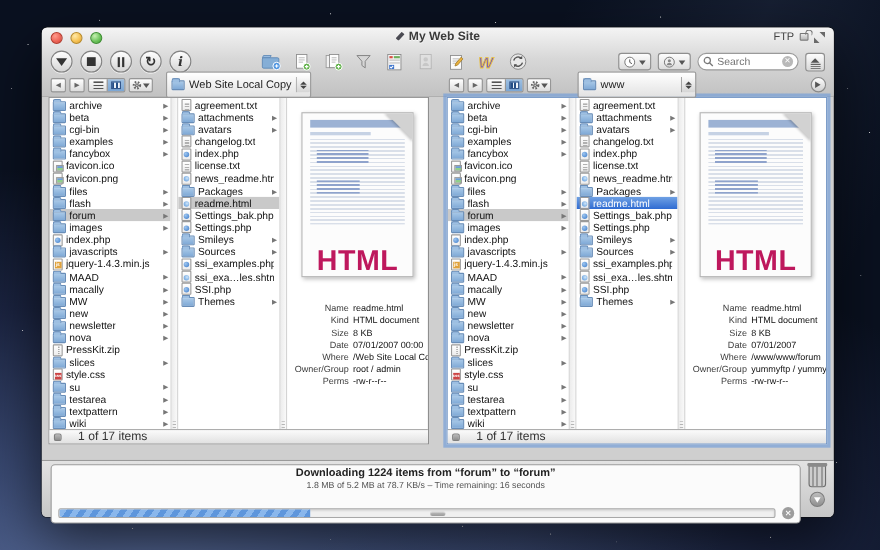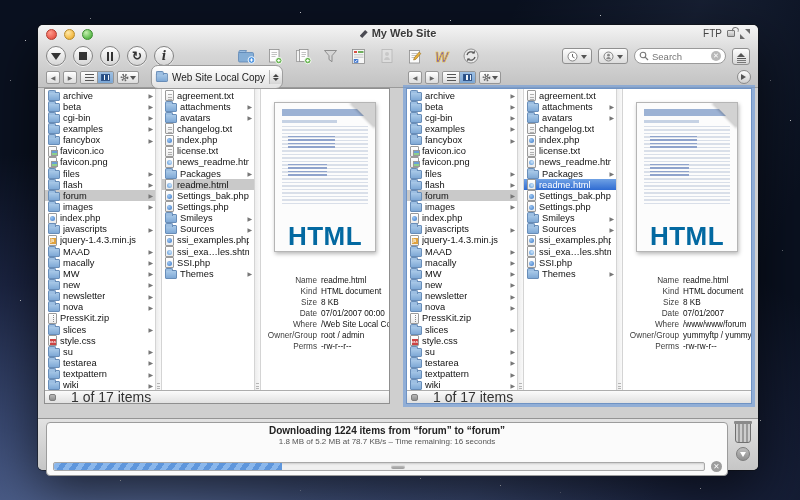--- a/index.html
+++ b/index.html
@@ -83,21 +83,21 @@
   .seg { display:flex; border:1px solid #969696; border-radius:2px; overflow:hidden; height:13px; }
   .seg .sg { width:16px; display:flex; align-items:center; justify-content:center; background:linear-gradient(#fff,#dcdcdc); }
   .seg .sg + .sg { border-left:1px solid #969696; }
   .sg.sel { background:linear-gradient(#9fc0e2,#7ba6d4); }
   .ic-list { width:9px; height:7px; background:repeating-linear-gradient(to bottom,#555 0 1px, transparent 1px 3px); }
   .ic-cols { width:9px; height:7px; background:repeating-linear-gradient(to right,#244e86 0 2px, rgba(255,255,255,.85) 2px 3.5px); border:1px solid #33568a; }
   .gearbtn { height:13px; border:1px solid #969696; border-radius:2px; background:linear-gradient(#fff,#dcdcdc);
     display:flex; align-items:center; padding:0 2px; gap:1px; }
   .gear { width:9px; height:9px; }
   .path-select { position:absolute; left:50%; transform:translateX(-50%); height:24px; min-width:108px;
-    border:1px solid #9a9a9a; border-radius:7px; background:linear-gradient(#fff,#e2e2e2);
+    border:1px solid #9a9a9a; border-radius:2px; background:linear-gradient(#fff,#e2e2e2);
     display:flex; align-items:center; padding:0 0 0 4px; gap:4px; font-size:10px; color:#222; }
   .mini-folder { width:12px; height:9px; background:linear-gradient(#a9c9e8,#7fa9d6); border:1px solid #688db8; border-radius:1px; position:relative; margin-top:1px; flex:0 0 auto; }
   .mini-folder::before { content:""; position:absolute; top:-3px; left:-1px; width:6px; height:2.5px; background:#9dbfe2; border:1px solid #688db8; border-bottom:none; border-radius:2px 2px 0 0; }
   .stepper { margin-left:auto; width:13px; height:14px; border-left:1px solid #a5a5a5; background:linear-gradient(#fafafa,#d5d5d5);
     display:flex; flex-direction:column; align-items:center; justify-content:center; color:#444; border-radius:0 2px 2px 0; }
   .stepper i { width:0; height:0; border:3px solid transparent; display:block; }
   .stepper .up { border-bottom:3.5px solid #444; margin-bottom:1px; }
   .stepper .dn { border-top:3.5px solid #444; }
   .gobtn { position:absolute; right:1px; top:4px; width:14px; height:14px; border-radius:50%;
     background:linear-gradient(#fdfdfd,#cfcfcf); border:1px solid #8a8a8a; display:flex; align-items:center; justify-content:center; }
@@ -137,28 +137,28 @@
     border-left:26px solid transparent; border-top:26px solid #d2d2d2; filter:drop-shadow(-1px 1px 1px rgba(0,0,0,.2)); }
   .docpic .hdr { height:7px; margin:6px 7px 4px; background:#9cb2d4; }
   .docpic .sub { height:3px; margin:0 7px 3px; background:#c6d2e4; width:55%; }
   .docpic .bodytxt { height:78px; margin:0 7px;
     background:repeating-linear-gradient(to bottom, #d9dfe9 0 1.5px, transparent 1.5px 3.5px); position:relative; }
   .docpic .bodytxt::before { content:""; position:absolute; left:6px; top:10px; width:55%; height:14px;
     background:repeating-linear-gradient(to bottom, #8fa3cc 0 1.5px, transparent 1.5px 3.5px); }
   .docpic .bodytxt::after { content:""; position:absolute; left:6px; top:38px; width:45%; height:12px;
     background:repeating-linear-gradient(to bottom, #8fa3cc 0 1.5px, transparent 1.5px 3.5px); }
   .docpic .big { position:absolute; bottom:2px; left:0; right:0; text-align:center;
-    font:bold 26px/26px "Liberation Sans",sans-serif; color:#0369a1; letter-spacing:0.5px; }
+    font:bold 26px/26px "Liberation Sans",sans-serif; color:#be185d; letter-spacing:0.5px; }
   .meta { margin:24px 2px 0 0; display:grid; grid-template-columns:56px 1fr; column-gap:4px; row-gap:1.5px;
     font-size:8.2px; line-height:9.5px; }
   .meta .k { text-align:right; color:#3c3c3c; }
   .meta .v { color:#111; white-space:nowrap; }
 
   .pane-status { height:13px; border-top:1px solid #adadad; background:linear-gradient(#fbfbfb,#e1e1e1);
-    display:flex; align-items:center; gap:5px; padding:0 4px; font-size:14px; color:#333; }
+    display:flex; align-items:center; gap:5px; padding:0 4px; font-size:11px; color:#333; }
   .stat-ic { width:7px; height:7px; border-radius:2px; background:linear-gradient(#b9b9b9,#8e8e8e); border:1px solid #7e7e7e; }
   .pane-status .txt { margin-left:10px; }
 
   
   .bottom-panel { position:absolute; left:0; right:0; bottom:0; height:52px; border-top:1px solid #949494;
     background:linear-gradient(#e2e2e2,#c6c6c6); border-radius:0 0 5px 5px; }
   .queue { position:absolute; left:8px; top:3px; width:682px; height:54px; background:#fbfbfb;
     border:1px solid #9c9c9c; border-radius:4px; text-align:center; padding-top:2px; }
   .qt { font-size:10px; font-weight:bold; color:#222; }
   .qi { font-size:8px; color:#808080; margin-top:0.5px; }
@@ -627,20 +627,28 @@
             </span>
         </span>
         <span class="gearbtn">
           <svg class="gear" viewBox="0 0 11 11">
               <circle cx="5.5" cy="5.5" r="3.4" fill="none" stroke="#666" stroke-width="2.6" stroke-dasharray="1.7 1.6"></circle>
               <circle cx="5.5" cy="5.5" r="2" fill="#666"></circle>
               <circle cx="5.5" cy="5.5" r="0.9" fill="#ddd"></circle>
             </svg>
           <span class="caret"></span>
         </span>
+        <span class="path-select">
+          <span class="mini-folder"></span>
+          <span>www</span>
+          <span class="stepper">
+              <i class="up"></i>
+              <i class="dn"></i>
+            </span>
+        </span>
         <span class="gobtn">
             <i></i>
           </span>
       </div>
       <div class="pane-box">
         <div class="cols">
           <div class="col c1">
               <div class="row">
                 <span class="fi fi-folder"></span>
                 <span class="nm">archive</span>

